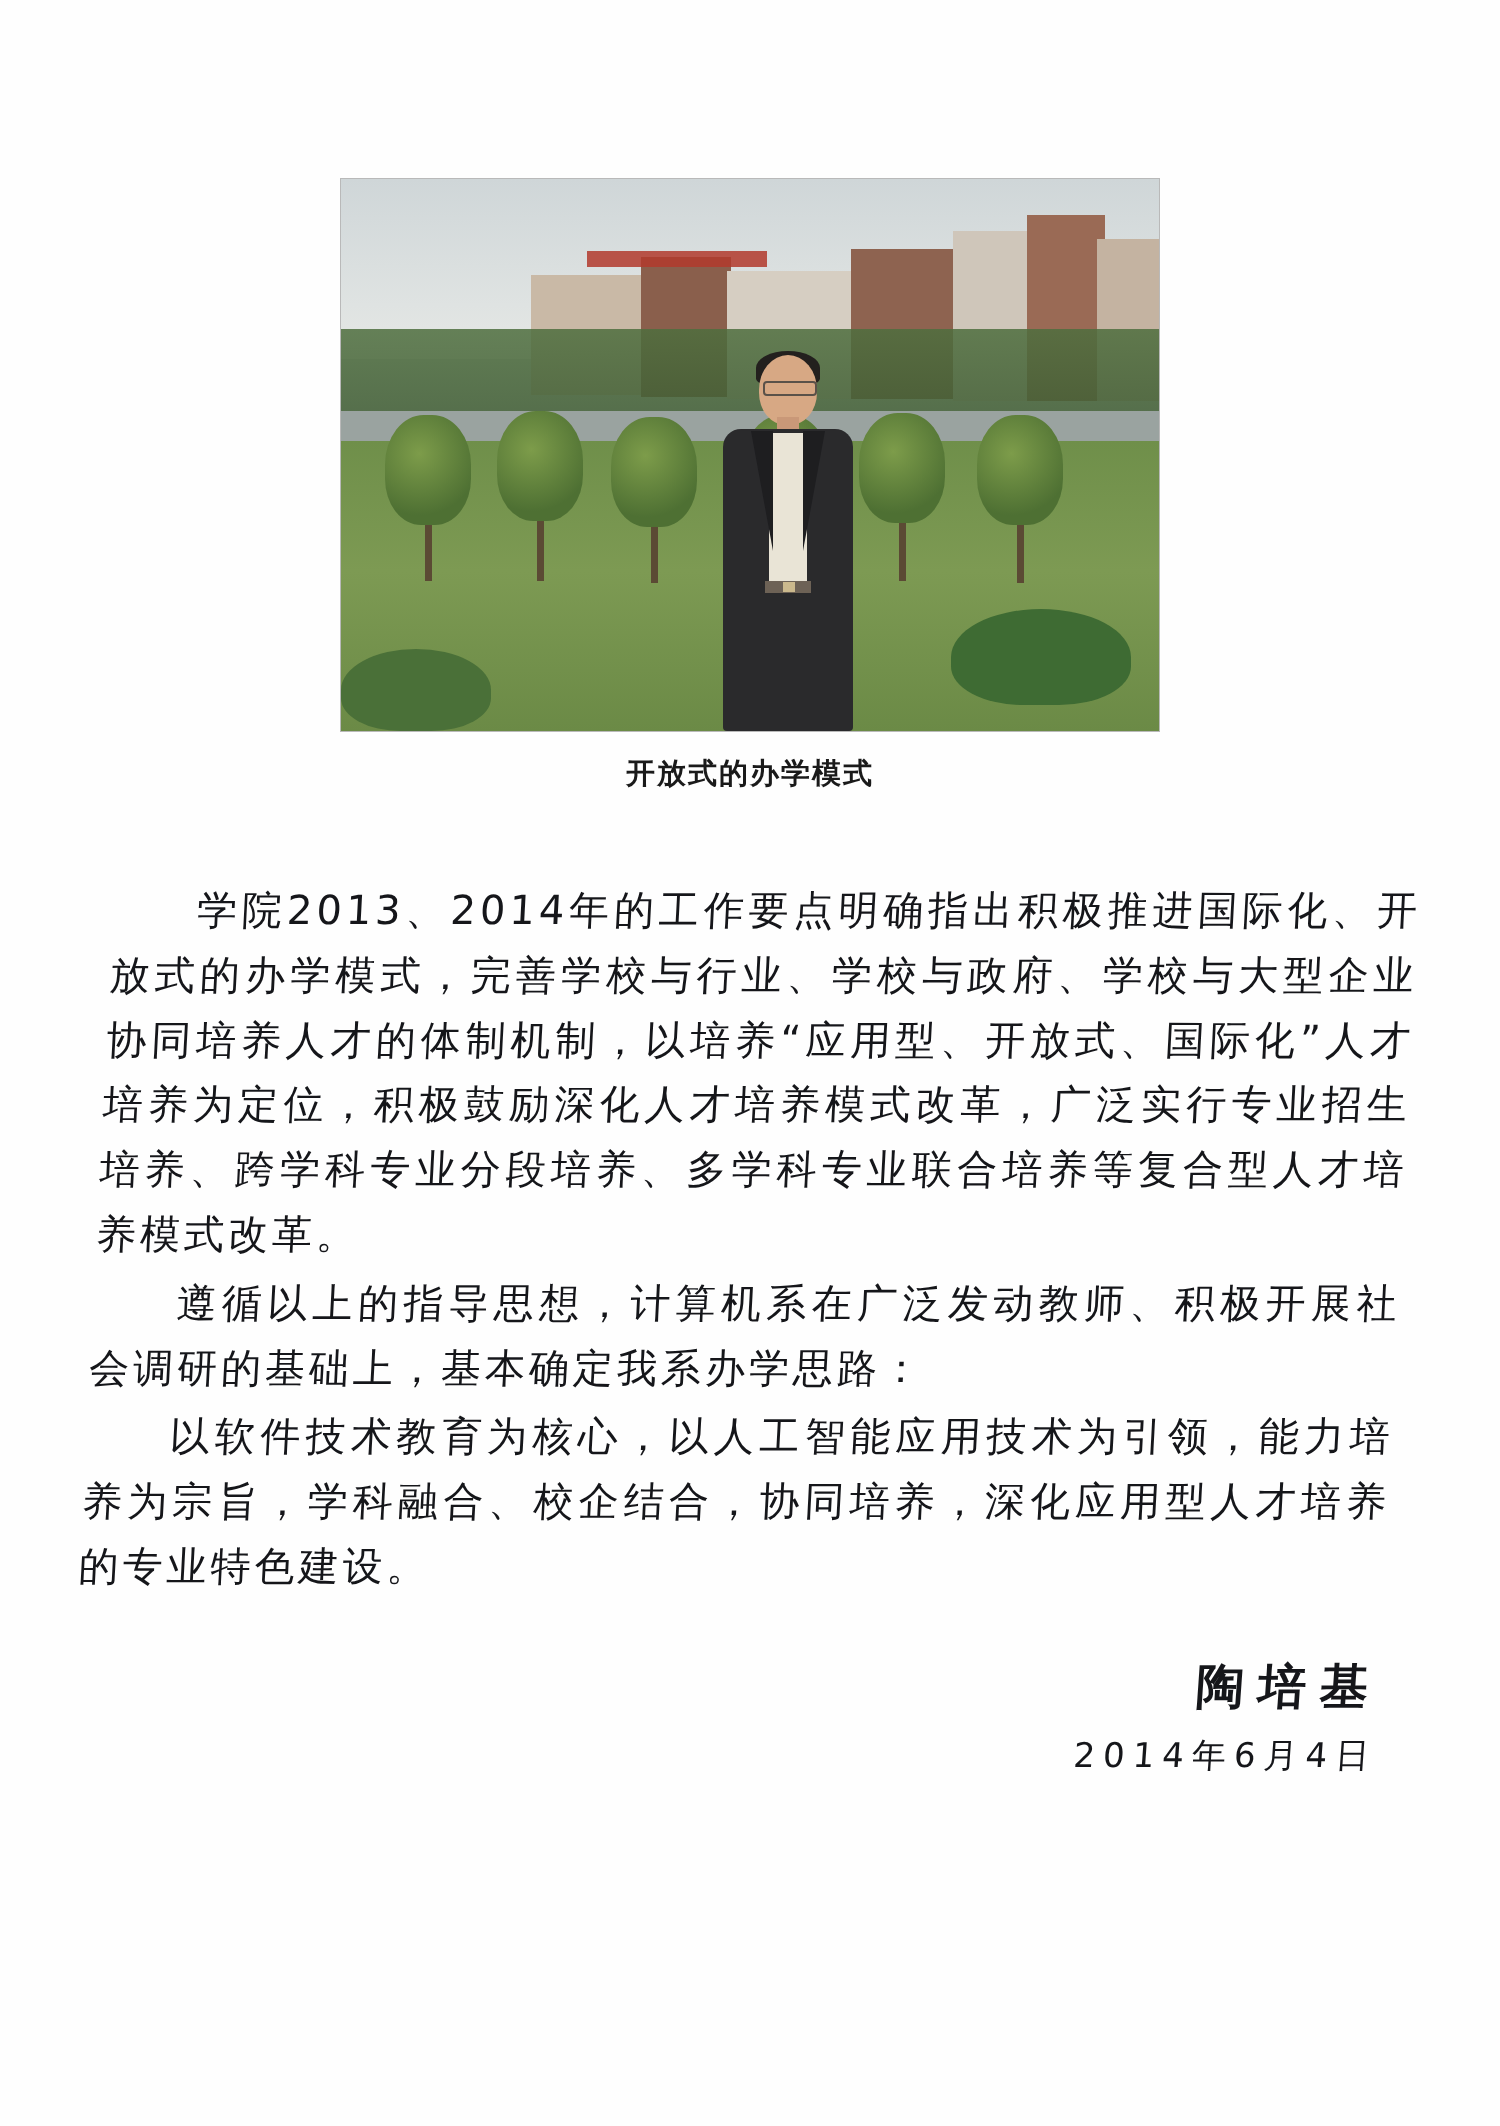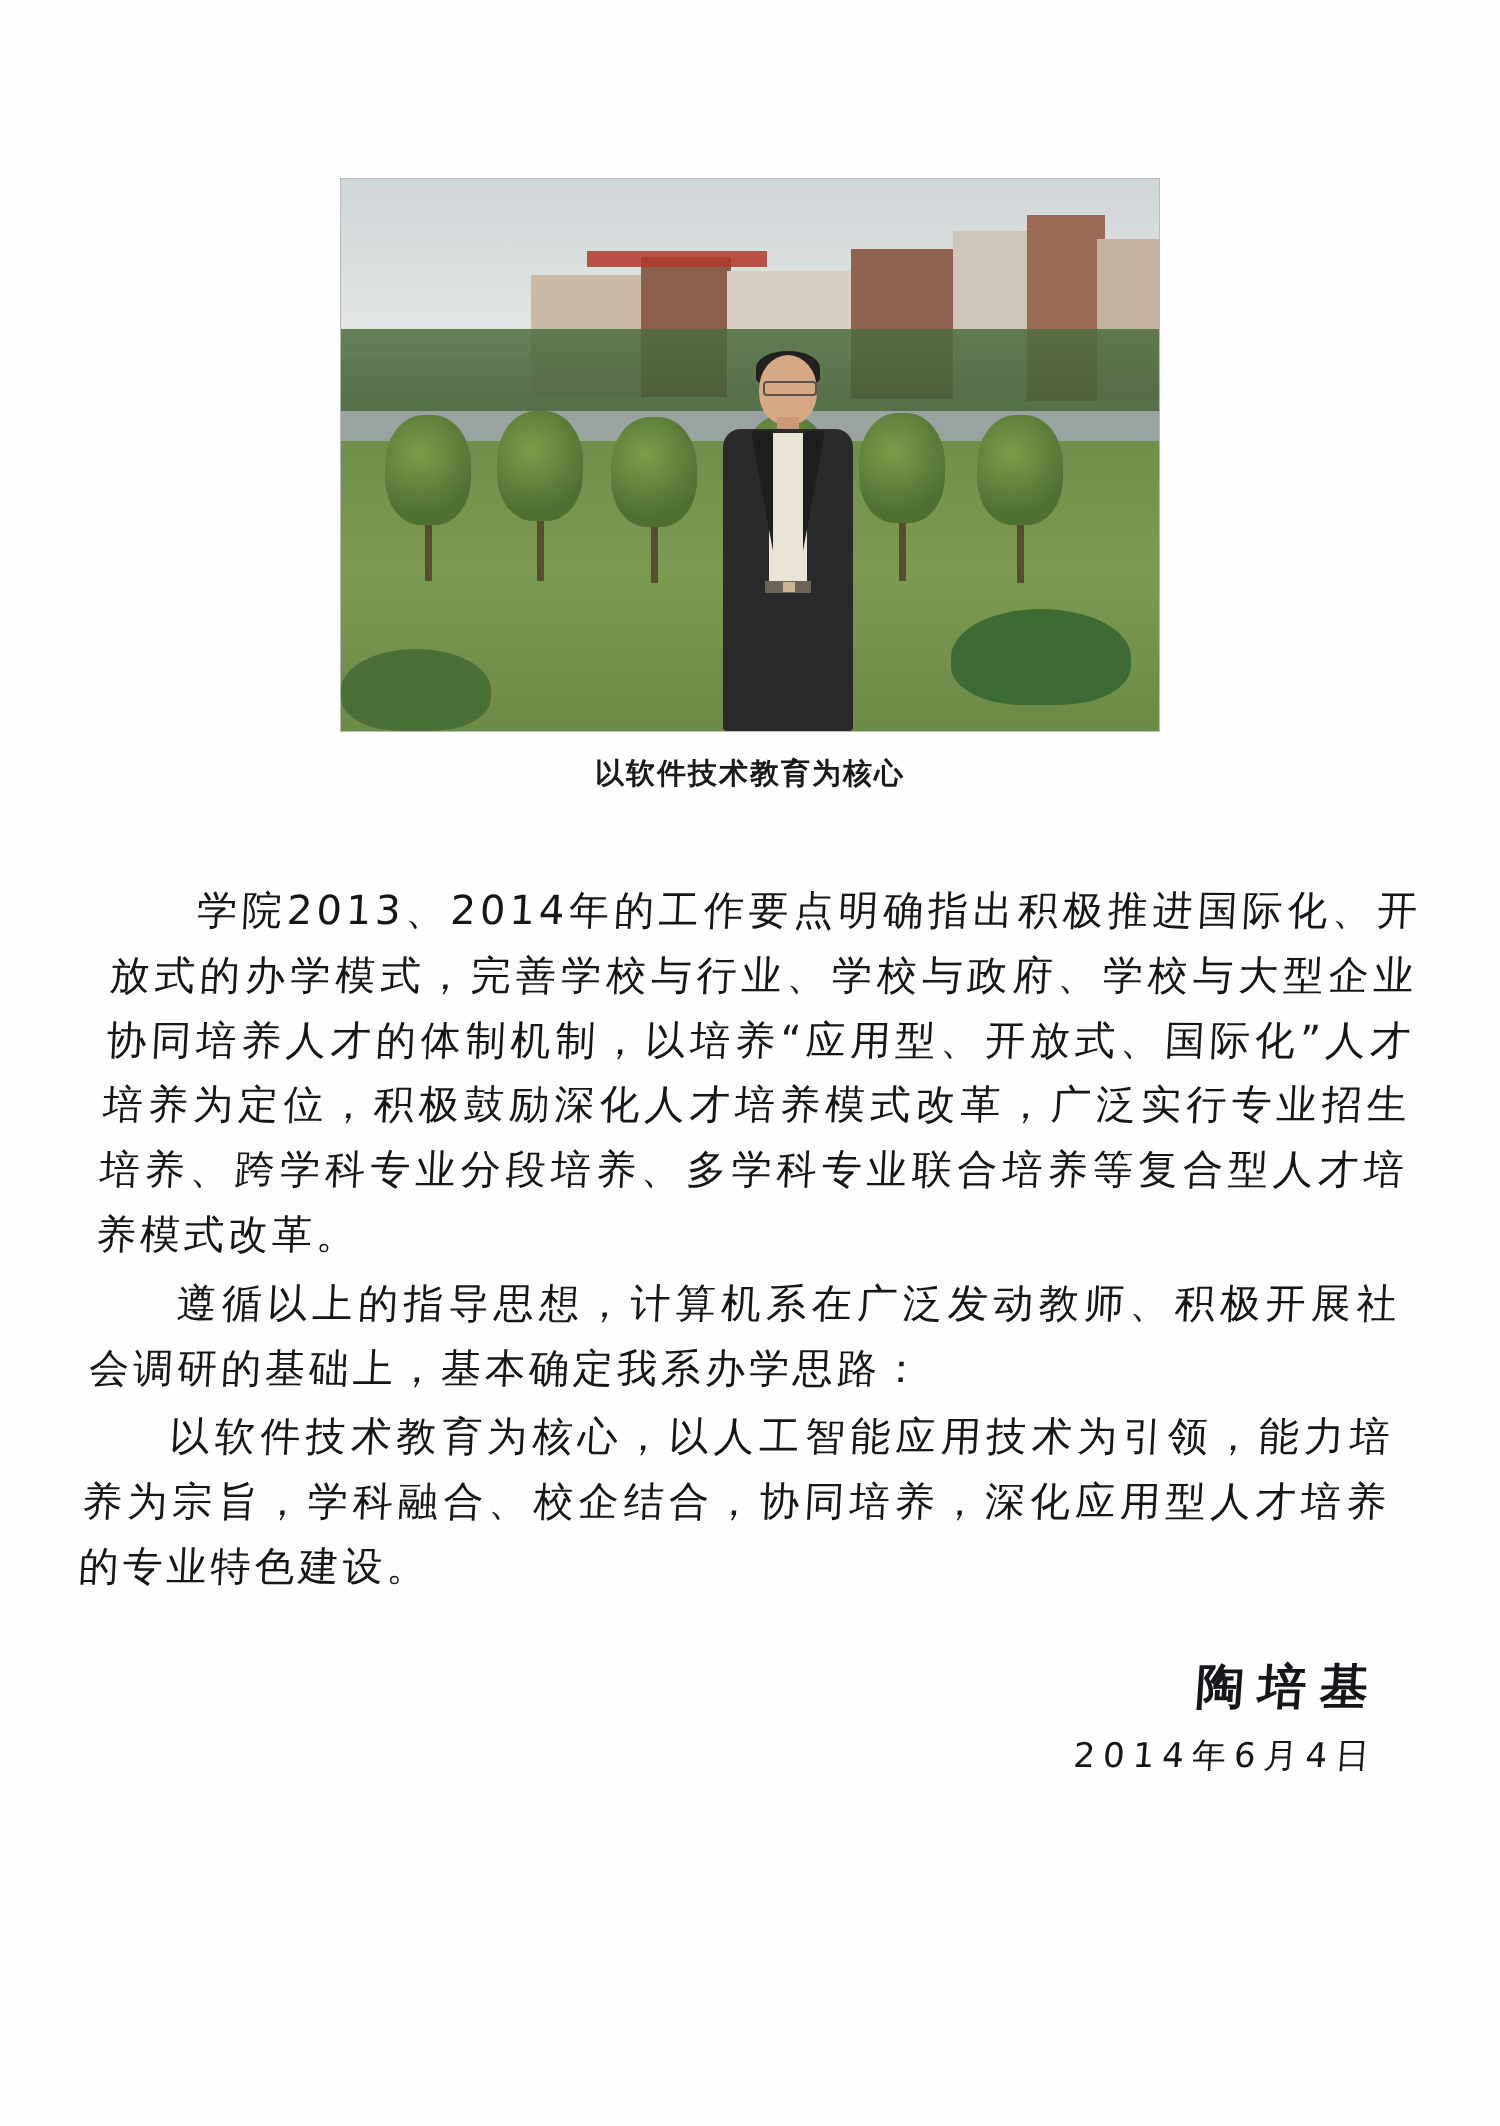--- a/index.html
+++ b/index.html
@@ -230,21 +230,21 @@
         <div class="glasses"></div>
         <div class="neck"></div>
         <div class="suit"></div>
         <div class="shirt"></div>
         <div class="lapelL"></div>
         <div class="lapelR"></div>
         <div class="belt"></div>
       </div>
     </div>
 
-    <div class="caption">以软件技术教育为核心</div>
+    <div class="caption">开放式的办学模式</div>
   </div>
 
   <div class="body-text">
     <p class="para">学院2013、2014年的工作要点明确指出积极推进国际化、开放式的办学模式，完善学校与行业、学校与政府、学校与大型企业协同培养人才的体制机制，以培养“应用型、开放式、国际化”人才培养为定位，积极鼓励深化人才培养模式改革，广泛实行专业招生培养、跨学科专业分段培养、多学科专业联合培养等复合型人才培养模式改革。</p>
     <p class="para">遵循以上的指导思想，计算机系在广泛发动教师、积极开展社会调研的基础上，基本确定我系办学思路：</p>
     <p class="para">以软件技术教育为核心，以人工智能应用技术为引领，能力培养为宗旨，学科融合、校企结合，协同培养，深化应用型人才培养的专业特色建设。</p>
   </div>
 
   <div class="sign-block">
     <div class="signature">陶培基</div>

